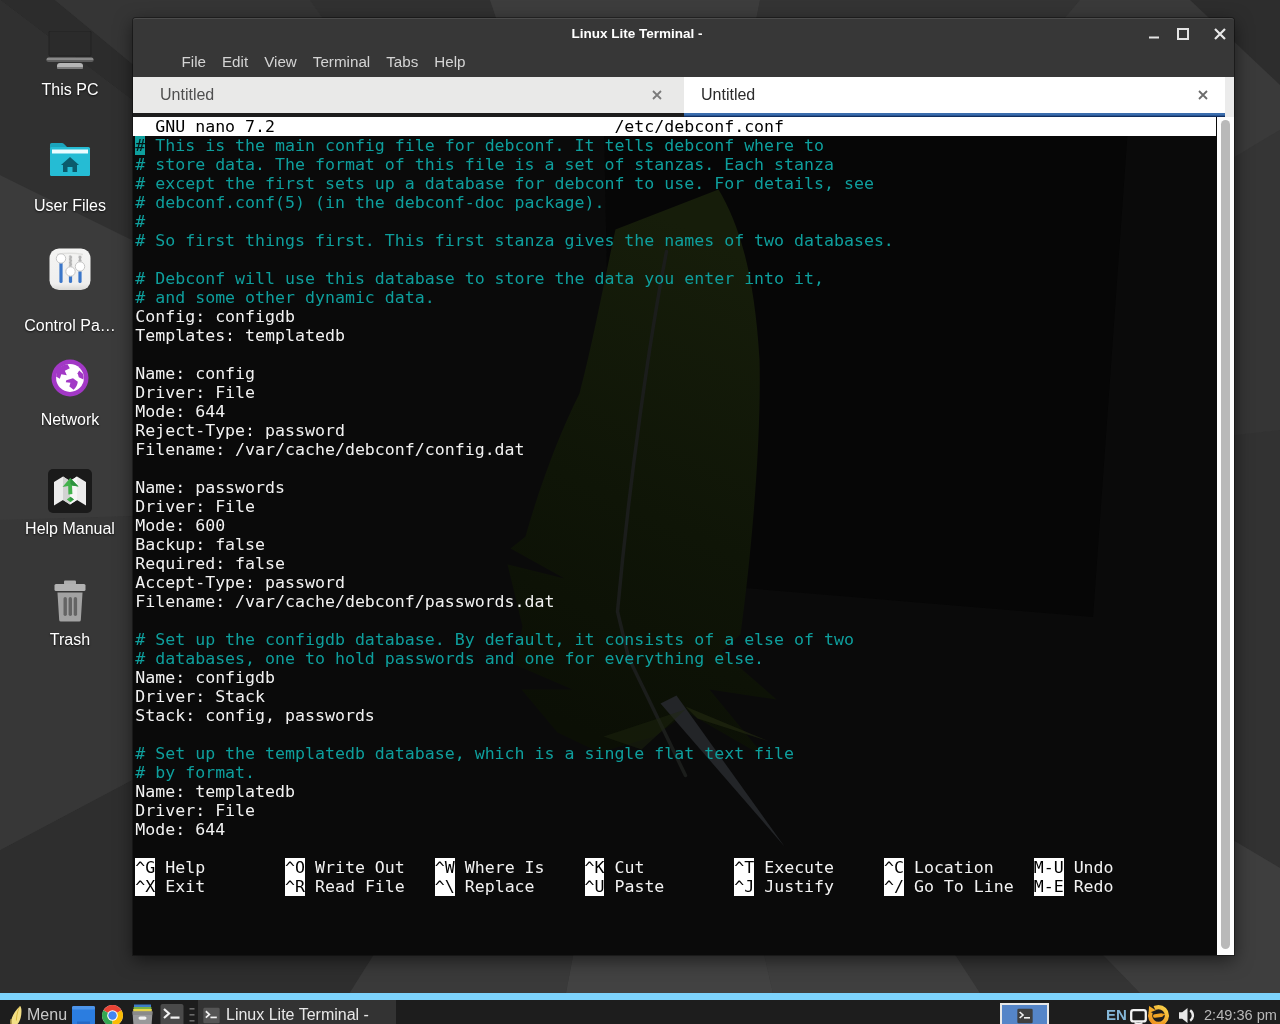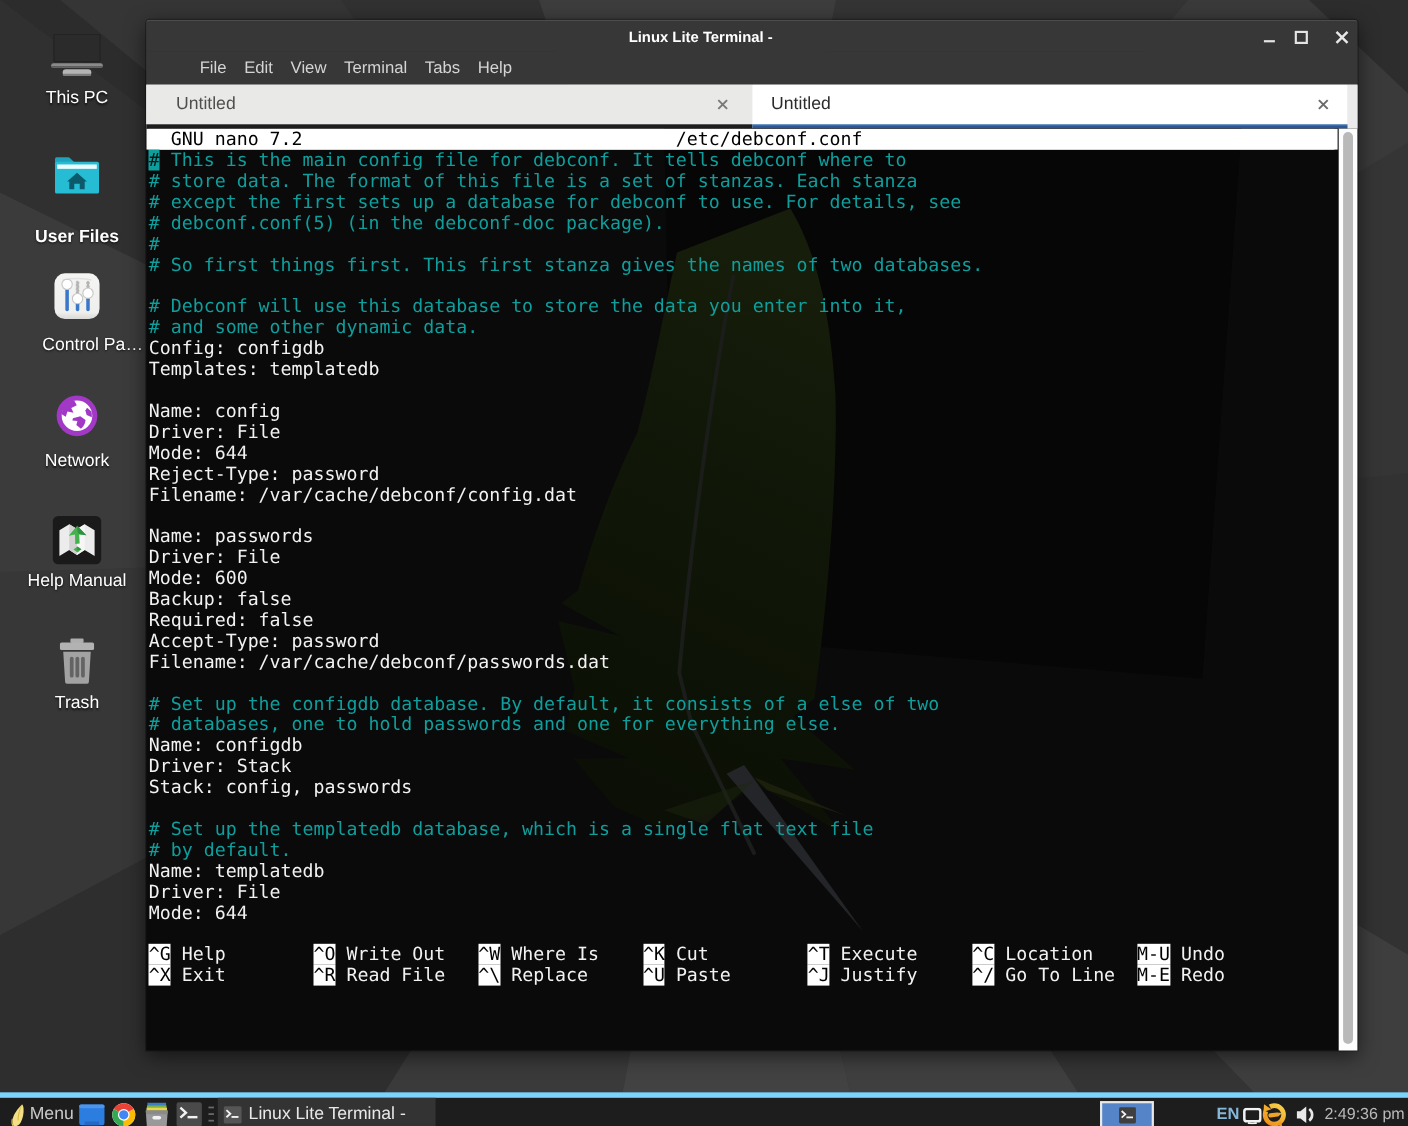--- a/index.html
+++ b/index.html
@@ -9,22 +9,22 @@
 
   
   #wallpaper { position:absolute; left:0; top:0; width:1280px; height:1024px; }
 
   
   .desk-icon { position:absolute; left:10px; width:120px; height:104px; text-align:center; }
   .desk-icon .ic { display:block; margin:0 auto; width:48px; height:48px; }
   .desk-icon .lbl { display:block; margin-top:2px; font-size:16px; color:#ffffff;
                     text-shadow:0 1px 2px rgba(0,0,0,.75); }
   .desk-icon.i1 { top:31px; }   .desk-icon.i1 .lbl { margin-top:1.5px; }
-  .desk-icon.i2 { top:135.5px; }.desk-icon.i2 .lbl { margin-top:23px;font-weight:bold; }
-  .desk-icon.i3 { top:245.5px; }.desk-icon.i3 .lbl { margin-top:11px;text-align:right; }
+  .desk-icon.i2 { top:135.5px; }.desk-icon.i2 .lbl { margin-top:13px; }
+  .desk-icon.i3 { top:245.5px; }.desk-icon.i3 .lbl { margin-top:23px; }
   .desk-icon.i4 { top:358.5px; }.desk-icon.i4 .lbl { margin-top:4px; }
   .desk-icon.i5 { top:466.5px; }.desk-icon.i5 .lbl { margin-top:5px; }
   .desk-icon.i6 { top:578.5px; }.desk-icon.i6 .lbl { margin-top:4.5px; }
 
   
   #window { position:absolute; left:133px; top:18px; width:1101px; height:937px;
             box-shadow:0 5px 18px rgba(0,0,0,.55), 0 0 0 1px rgba(0,0,0,.35);
             border-radius:3px 3px 0 0; }
   #titlebar { position:absolute; left:0; top:0; width:100%; height:29px; background:#373737;
               border-radius:3px 3px 0 0; border-top:1px solid #4c4c4c; }
@@ -59,21 +59,21 @@
   #term-text pre { font-family:"DejaVu Sans Mono", monospace; font-size:16.59px; line-height:19px;
                    color:#f2f2f2; position:absolute; left:2.3px; top:0; white-space:pre; }
   .cmt { color:#0e9f9d; }
   .inv { background:#ffffff; color:#000000; }
   .cursor { background:#0e9f9d; color:#061414; }
   #scrollbar { position:absolute; right:0; top:0; width:17px; height:838px; background:#fdfdfd; }
   #scroll-thumb { position:absolute; left:4px; top:3px; width:9px; height:829px; background:#b9b9b9; border-radius:4.5px; }
 
   
   #taskbar { position:absolute; left:0; top:993px; width:1280px; height:31px; background:#1d1d1d;
-             border-top:5px solid #7dd3fc; }
+             border-top:7px solid #7dd3fc; }
   #menu-button { position:absolute; left:0; top:0; height:31px; width:70px; }
   #menu-button svg { position:absolute; left:6px; top:5px; }
   #menu-label { position:absolute; left:27px; top:0; line-height:30px; font-size:16px; color:#c9c9c9; }
   .tb-launcher { position:absolute; top:3px; width:25px; height:25px; }
   #task-button { position:absolute; left:198px; top:0; width:198px; height:31px; background:#333333; }
   #task-button .tico { position:absolute; left:5px; top:7px; }
   #task-button .tlbl { position:absolute; left:28px; top:0; line-height:29px; font-size:16px; color:#e8e8e8; white-space:nowrap; }
   #task-underline { position:absolute; left:0px; top:27.5px; width:198px; height:3.5px; background:#f5f5f5; }
   #pager { position:absolute; left:1000px; top:2.5px; width:49px; height:26px; background:#5585c8; border:2px solid #e8e8e8; }
   #pager svg { position:absolute; left:50%; top:50%; transform:translate(-50%,-50%); }
@@ -294,21 +294,21 @@
 Accept-Type: password
 Filename: /var/cache/debconf/passwords.dat
 
 <span class="cmt"># Set up the configdb database. By default, it consists of a else of two</span>
 <span class="cmt"># databases, one to hold passwords and one for everything else.</span>
 Name: configdb
 Driver: Stack
 Stack: config, passwords
 
 <span class="cmt"># Set up the templatedb database, which is a single flat text file</span>
-<span class="cmt"># by default.</span>
+<span class="cmt"># by format.</span>
 Name: templatedb
 Driver: File
 Mode: 644
 
 <span class="inv">^G</span> Help        <span class="inv">^O</span> Write Out   <span class="inv">^W</span> Where Is    <span class="inv">^K</span> Cut         <span class="inv">^T</span> Execute     <span class="inv">^C</span> Location    <span class="inv">M-U</span> Undo
 <span class="inv">^X</span> Exit        <span class="inv">^R</span> Read File   <span class="inv">^\</span> Replace     <span class="inv">^U</span> Paste       <span class="inv">^J</span> Justify     <span class="inv">^/</span> Go To Line  <span class="inv">M-E</span> Redo</pre>
       </div>
     <div id="scrollbar">
       <div id="scroll-thumb"></div>
     </div>

